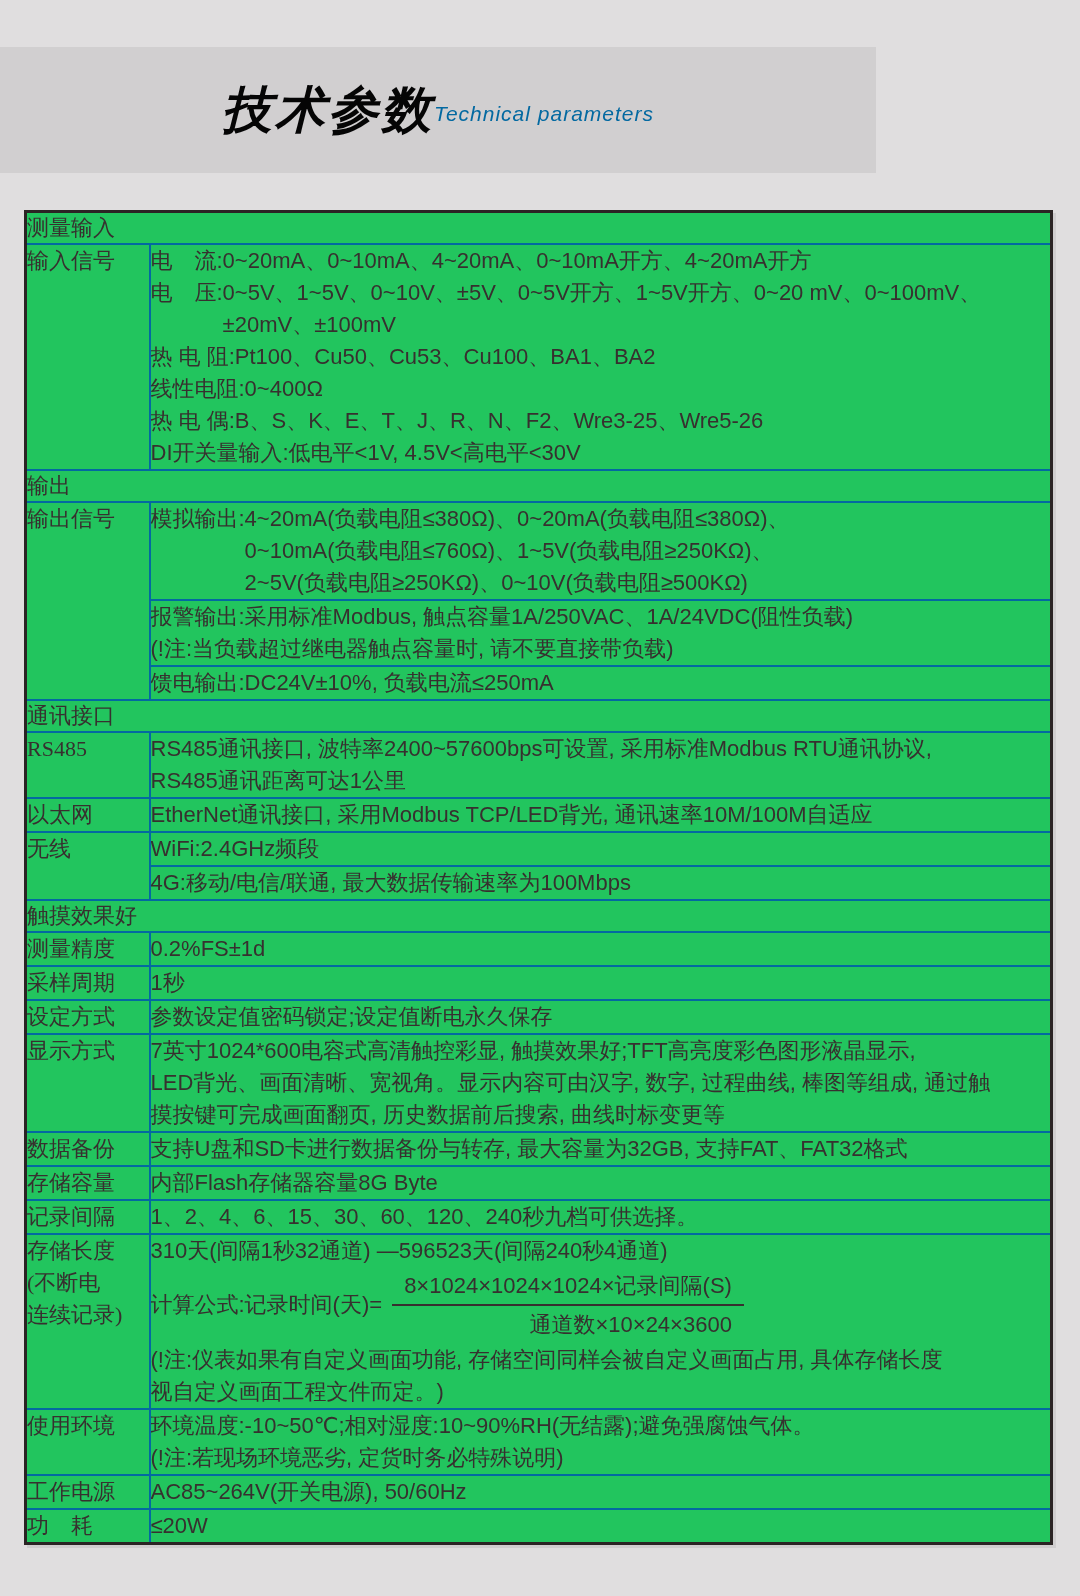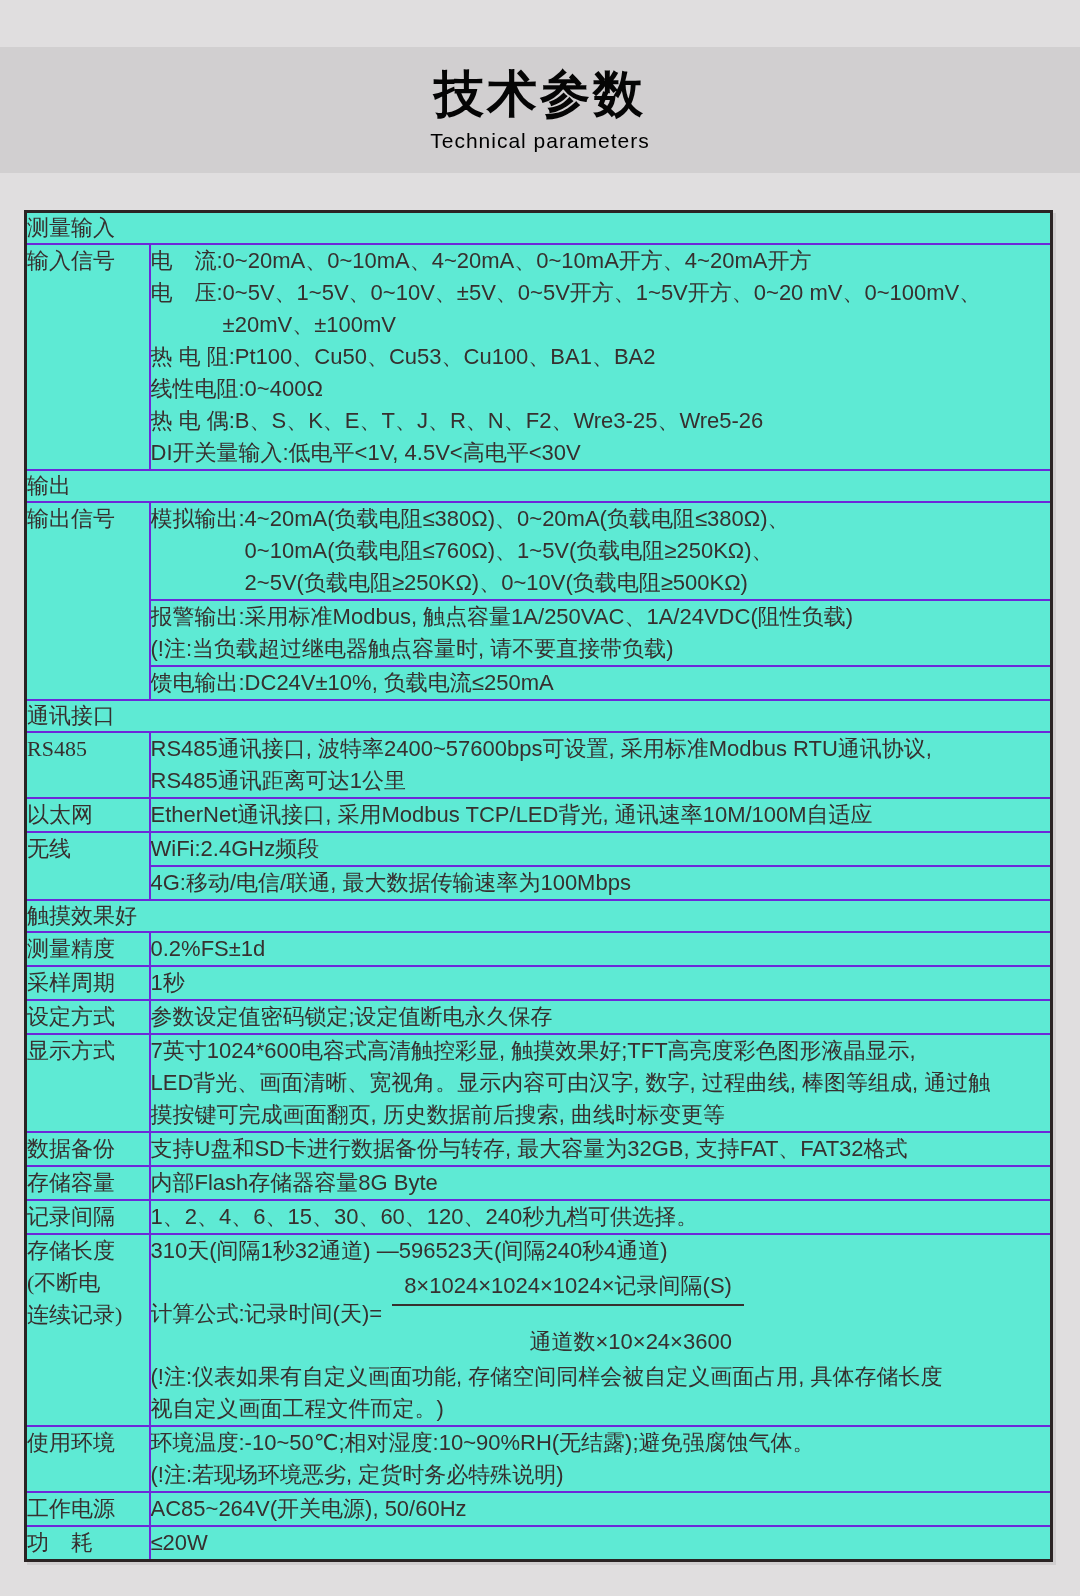--- a/index.html
+++ b/index.html
@@ -18,57 +18,58 @@
   }
   .top-strip {
     position: absolute;
     left: 0; top: 0;
     width: 1080px; height: 47px;
     background: #e0dedf;
   }
   .title-band {
     position: absolute;
     left: 0; top: 47px;
-    width: 1080px; height: 126px;
+    width: 876px; height: 126px;
     background: #d1cfd0;
     display: flex;
-    flex-direction: column;
+    flex-direction: row;
     align-items: center;
     justify-content: center;
+    font-style: italic;
   }
   .title {
     font-size: 50px;
     font-weight: bold;
     color: #050505;
     letter-spacing: 3px;
     line-height: 54px;
   }
   .subtitle {
     font-size: 21px;
-    color: #000000;
+    color: #0369a1;
     letter-spacing: 1px;
     margin-top: 8px;
     line-height: 24px;
   }
   table.spec {
     position: absolute;
     left: 24px; top: 210px;
     width: 1029px;
     border-collapse: collapse;
     table-layout: fixed;
     color: #37302f;
     font-size: 22px;
     border: 3px solid #2b2424;
     box-shadow: 3px 3px 0 rgba(0,0,0,0.07);
   }
   table.spec col.c1 { width: 124px; }
   table.spec td {
-    border: 2px solid #6d28d9;
+    border: 2px solid #0369a1;
     vertical-align: top;
-    background: #5eead4;
+    background: #22c55e;
     padding: 0;
   }
   td.section {
     border-top-width: 3px;
     border-bottom-width: 3px;
     padding: 2px 8px 2px 10px;
   }
   td.section .line { line-height: 30px; }
   td.label { padding: 2px 4px 2px 9px; font-family: Liberation Serif, serif; }
   td.content { padding: 2px 8px 2px 12px; }
@@ -90,21 +91,21 @@
     display: inline-block;
     text-align: right;
   }
   .frac .num {
     padding: 0 12px 5px 12px;
     line-height: 27px;
     white-space: nowrap;
   }
   .frac .den {
     border-top: 2px solid #37302f;
-    padding: 22px 12px 0 12px;
+    padding: 5px 12px 0 12px;
     line-height: 27px;
     white-space: nowrap;
   }
 </style>
 </head>
 <body>
 
 <div class="page">
   <div class="top-strip"></div>
   <div class="title-band">

